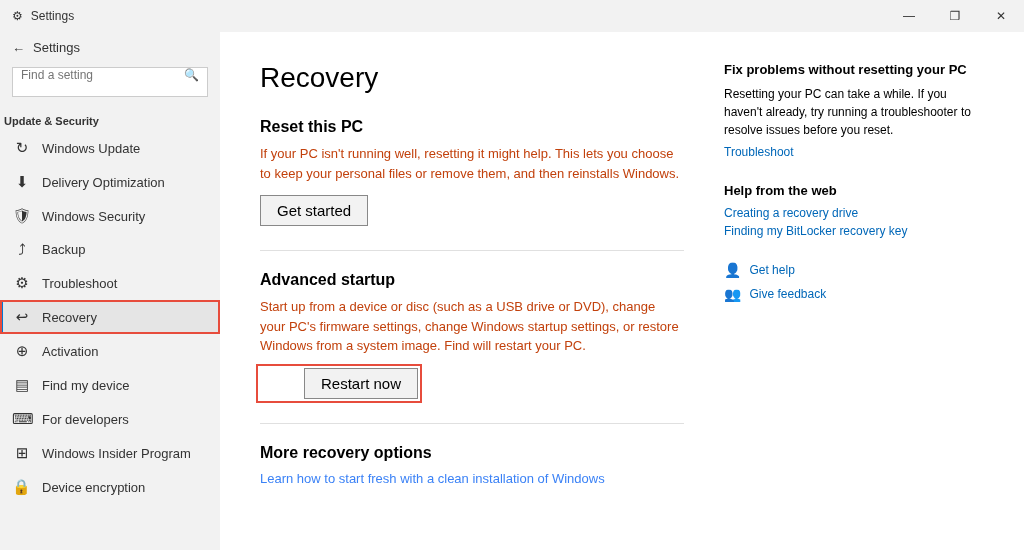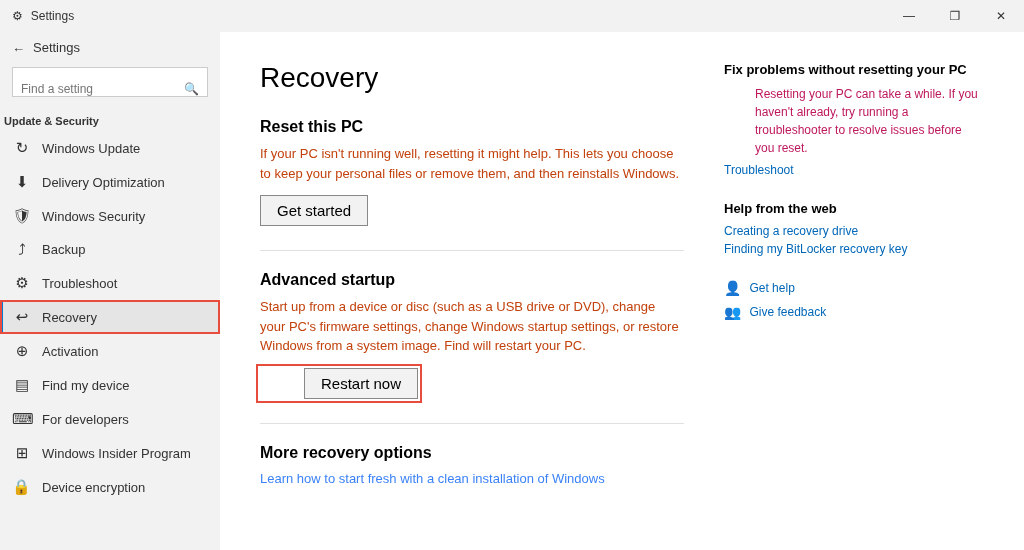--- a/index.html
+++ b/index.html
@@ -66,21 +66,21 @@
       align-items: center;
       gap: 8px;
       padding: 8px 12px;
       cursor: pointer;
       font-size: 13px;
       color: #333;
     }
     .search-box {
       margin: 4px 12px 10px 12px;
       display: flex;
-      align-items: flex-end;
+      align-items: flex-start;
       background: #fff;
       border: 1px solid #ccc;
       height: 30px;
       padding: 0 8px;
     }
     .search-box input {
       border: none;
       outline: none;
       flex: 1;
       font-size: 12px;
@@ -187,24 +187,23 @@
 
     
     .right-section-title {
       font-size: 13px;
       font-weight: 600;
       color: #000;
       margin-bottom: 8px;
     }
     .right-section-desc {
       font-size: 12px;
-      color: #be185d;
+      color: #000000;
       line-height: 1.5;
       margin-bottom: 6px;
-      margin-left: 31px;
     }
     .right-link {
       font-size: 12px;
       color: #0067b8;
       text-decoration: none;
       cursor: pointer;
       display: block;
       margin-bottom: 4px;
     }
     .right-section { margin-bottom: 24px; }

